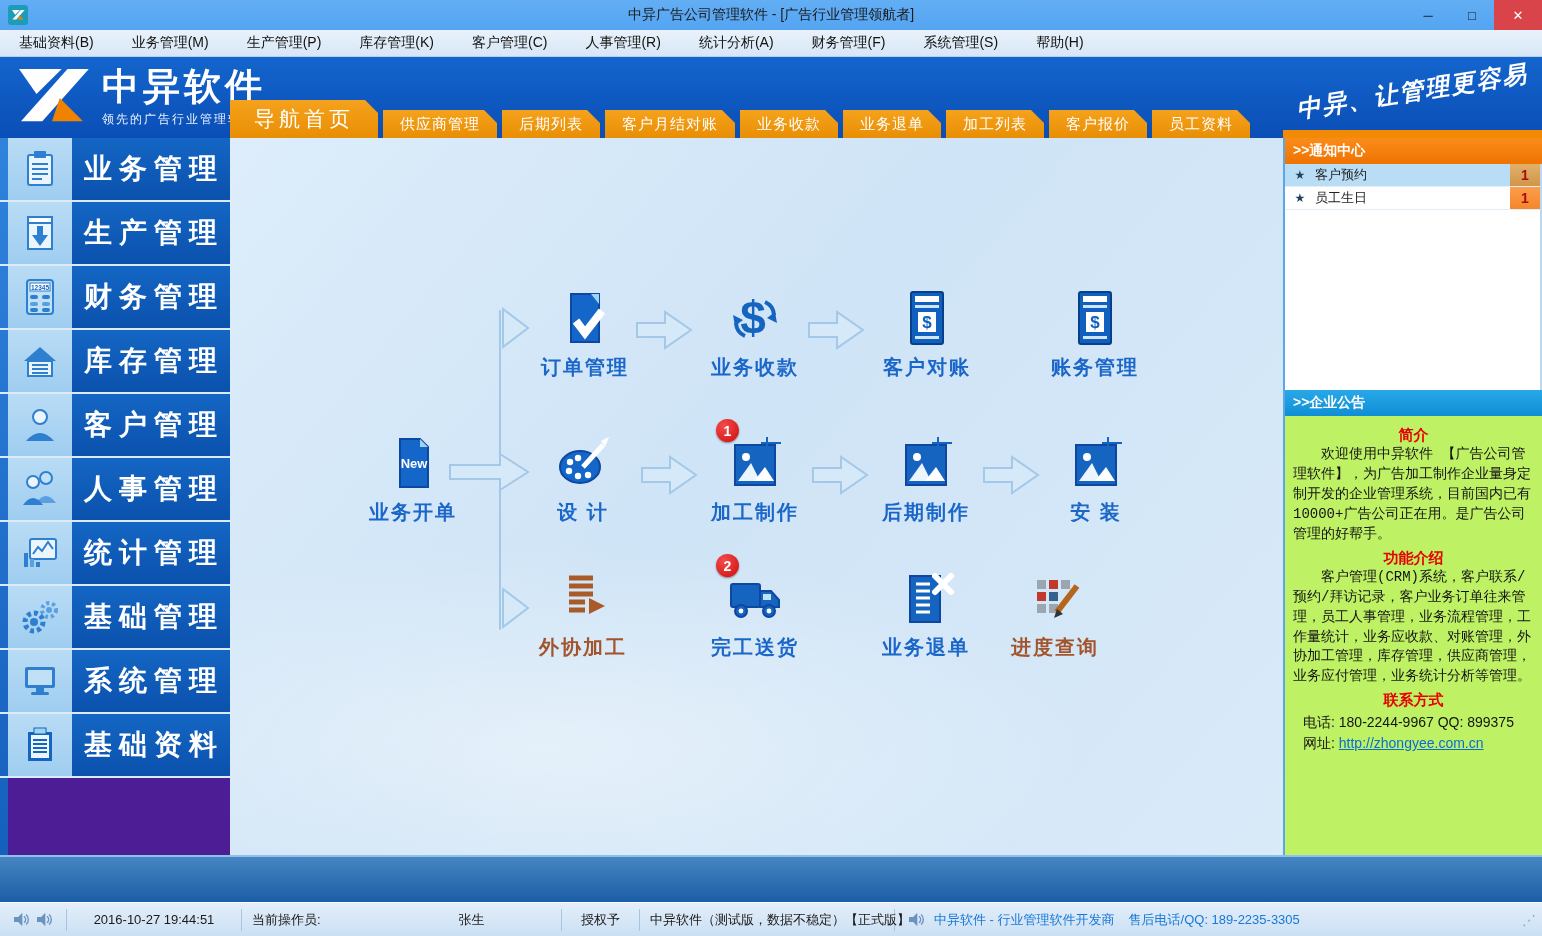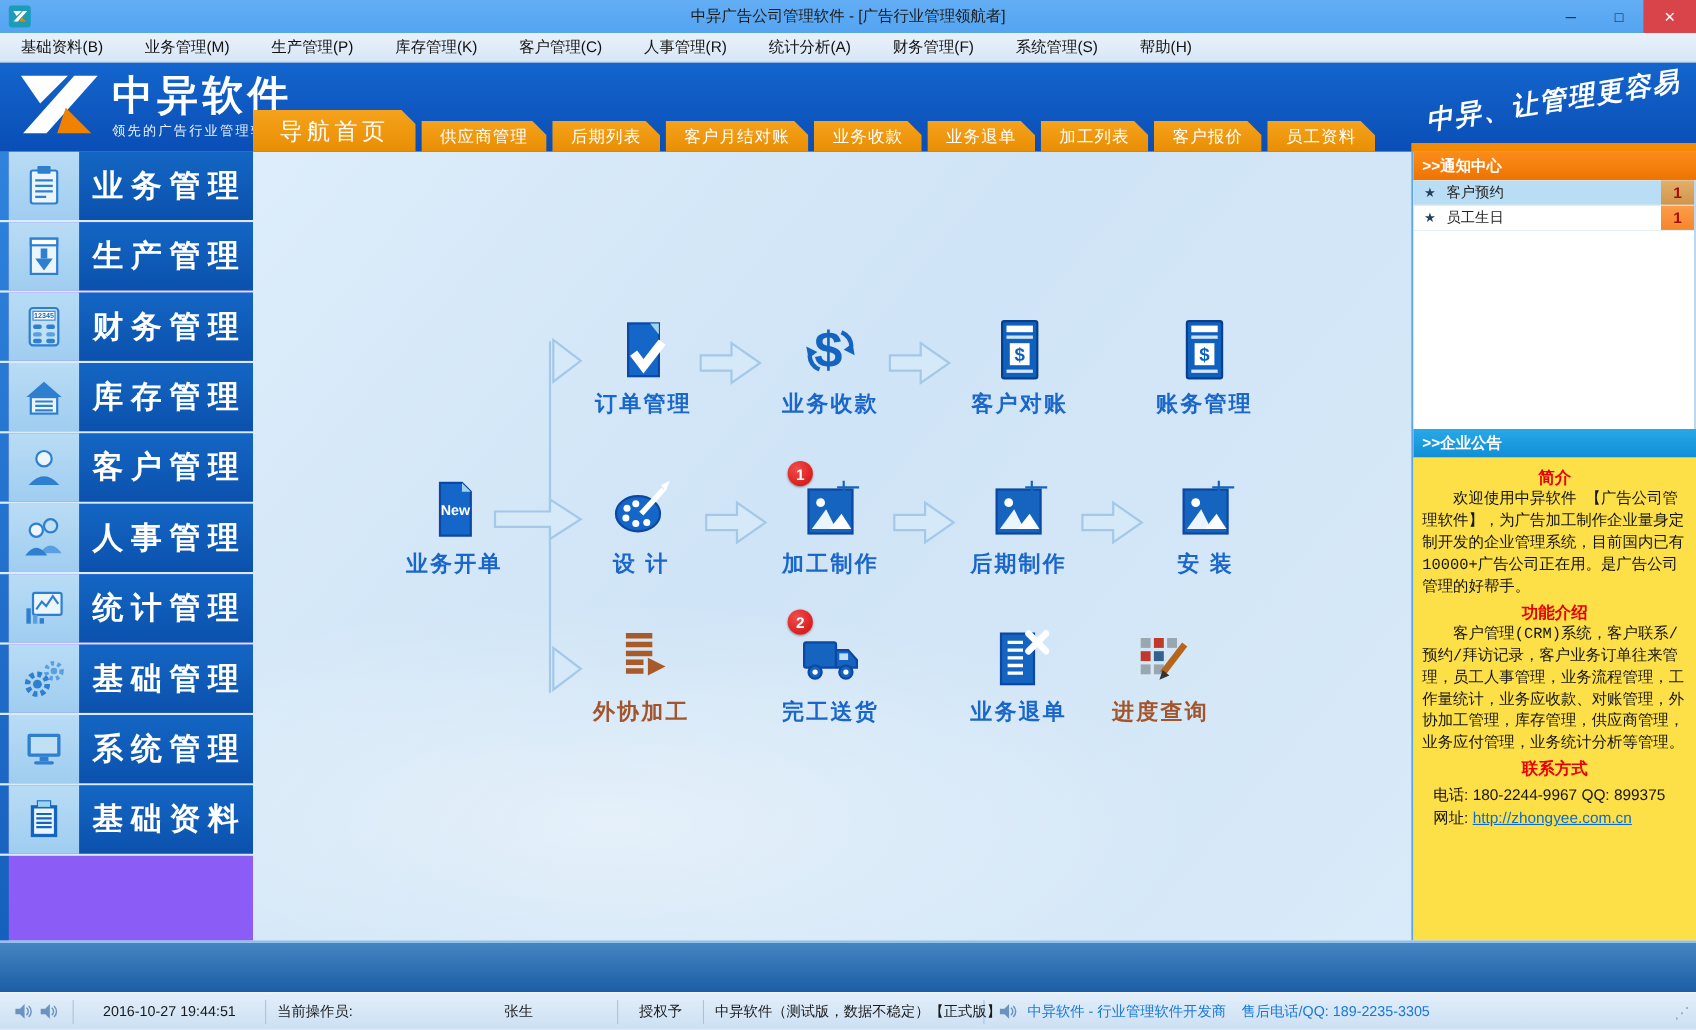--- a/index.html
+++ b/index.html
@@ -38,21 +38,21 @@
     clip-path:polygon(0 0, calc(100% - 13px) 0, 100% 13px, 100% 100%, 0 100%); }
   .tab.active { height:38px; font-size:21px; padding:0 24px; letter-spacing:4px; }
   .tab.small { height:28px; font-size:15px; padding:0 17px; letter-spacing:1px; }
   .slogan-block { position:absolute; right:0; top:0; width:259px; height:81px; }
   .slogan { position:absolute; left:12px; top:18px; width:240px; color:#fff;
     font-family:"DejaVu Serif", serif; font-style:italic; font-weight:bold; font-size:24px;
     transform:rotate(-9deg); letter-spacing:2px; white-space:nowrap; }
   .slogan-bar { position:absolute; left:0; bottom:0; width:100%; height:8px; background:#f28a06; }
 
   
-  .sidebar { position:absolute; left:0; top:138px; width:230px; height:717px; background:#8b5cf6; }
+  .sidebar { position:absolute; left:0; top:138px; width:230px; height:717px; background:#4c1d95; }
   .sidebar::before { content:""; position:absolute; left:0; top:0; width:8px; height:100%;
     background:linear-gradient(#2f83dd,#1660bd); }
   .side-item { position:relative; display:flex; height:64px; border-bottom:2px solid #d9ecfb; cursor:default; }
   .side-icon { width:64px; margin-left:8px; background:linear-gradient(#b9dcf5,#9fcdf0);
     display:flex; align-items:center; justify-content:center; }
   .side-label { flex:1; background:linear-gradient(#1466c4,#0b51ad); color:#fff;
     font-size:28px; font-weight:bold; letter-spacing:7px; display:flex; align-items:center;
     padding-left:12px; white-space:nowrap; overflow:hidden; }
 
   
@@ -81,21 +81,21 @@
     border-bottom:1px solid #e4eef7; cursor:pointer; }
   .notif-row.selected { background:#b9ddf4; }
   .notif-star { width:30px; text-align:center; color:#23415f; font-size:12px; }
   .notif-label { flex:1; }
   .notif-count { width:30px; height:100%; display:flex; align-items:center; justify-content:center;
     color:#a50e0e; font-weight:bold; font-size:14px; }
   .notif-count.c0 { background:linear-gradient(#e2b06a,#d1954a); }
   .notif-count.c1 { background:linear-gradient(#fb9d4a,#f5862b); }
   .news-header { height:26px; background:linear-gradient(#29a8e8,#0f8ed6); color:#fff;
     font-size:14px; font-weight:bold; display:flex; align-items:center; padding-left:8px; }
-  .news-body { flex:1; background:#fde047; padding:6px 8px 8px 8px; font-size:14px; color:#141414;
+  .news-body { flex:1; background:#bef264; padding:6px 8px 8px 8px; font-size:14px; color:#141414;
     line-height:1.42; overflow:hidden; }
   .news-heading { text-align:center; color:#e80000; font-weight:bold; font-size:15px; margin-top:2px; }
   .news-para { text-indent:2em;font-family:Liberation Mono, monospace; }
   .contact-line { padding-left:10px; margin-top:2px; }
   .contact-link { color:#0a6cd6; text-decoration:underline; }
 
   
   .darkband { position:absolute; left:0; top:855px; width:100%; height:47px;
     background:linear-gradient(#4585c2,#1c5ea6); border-top:2px solid #8fc0ea; }
 

